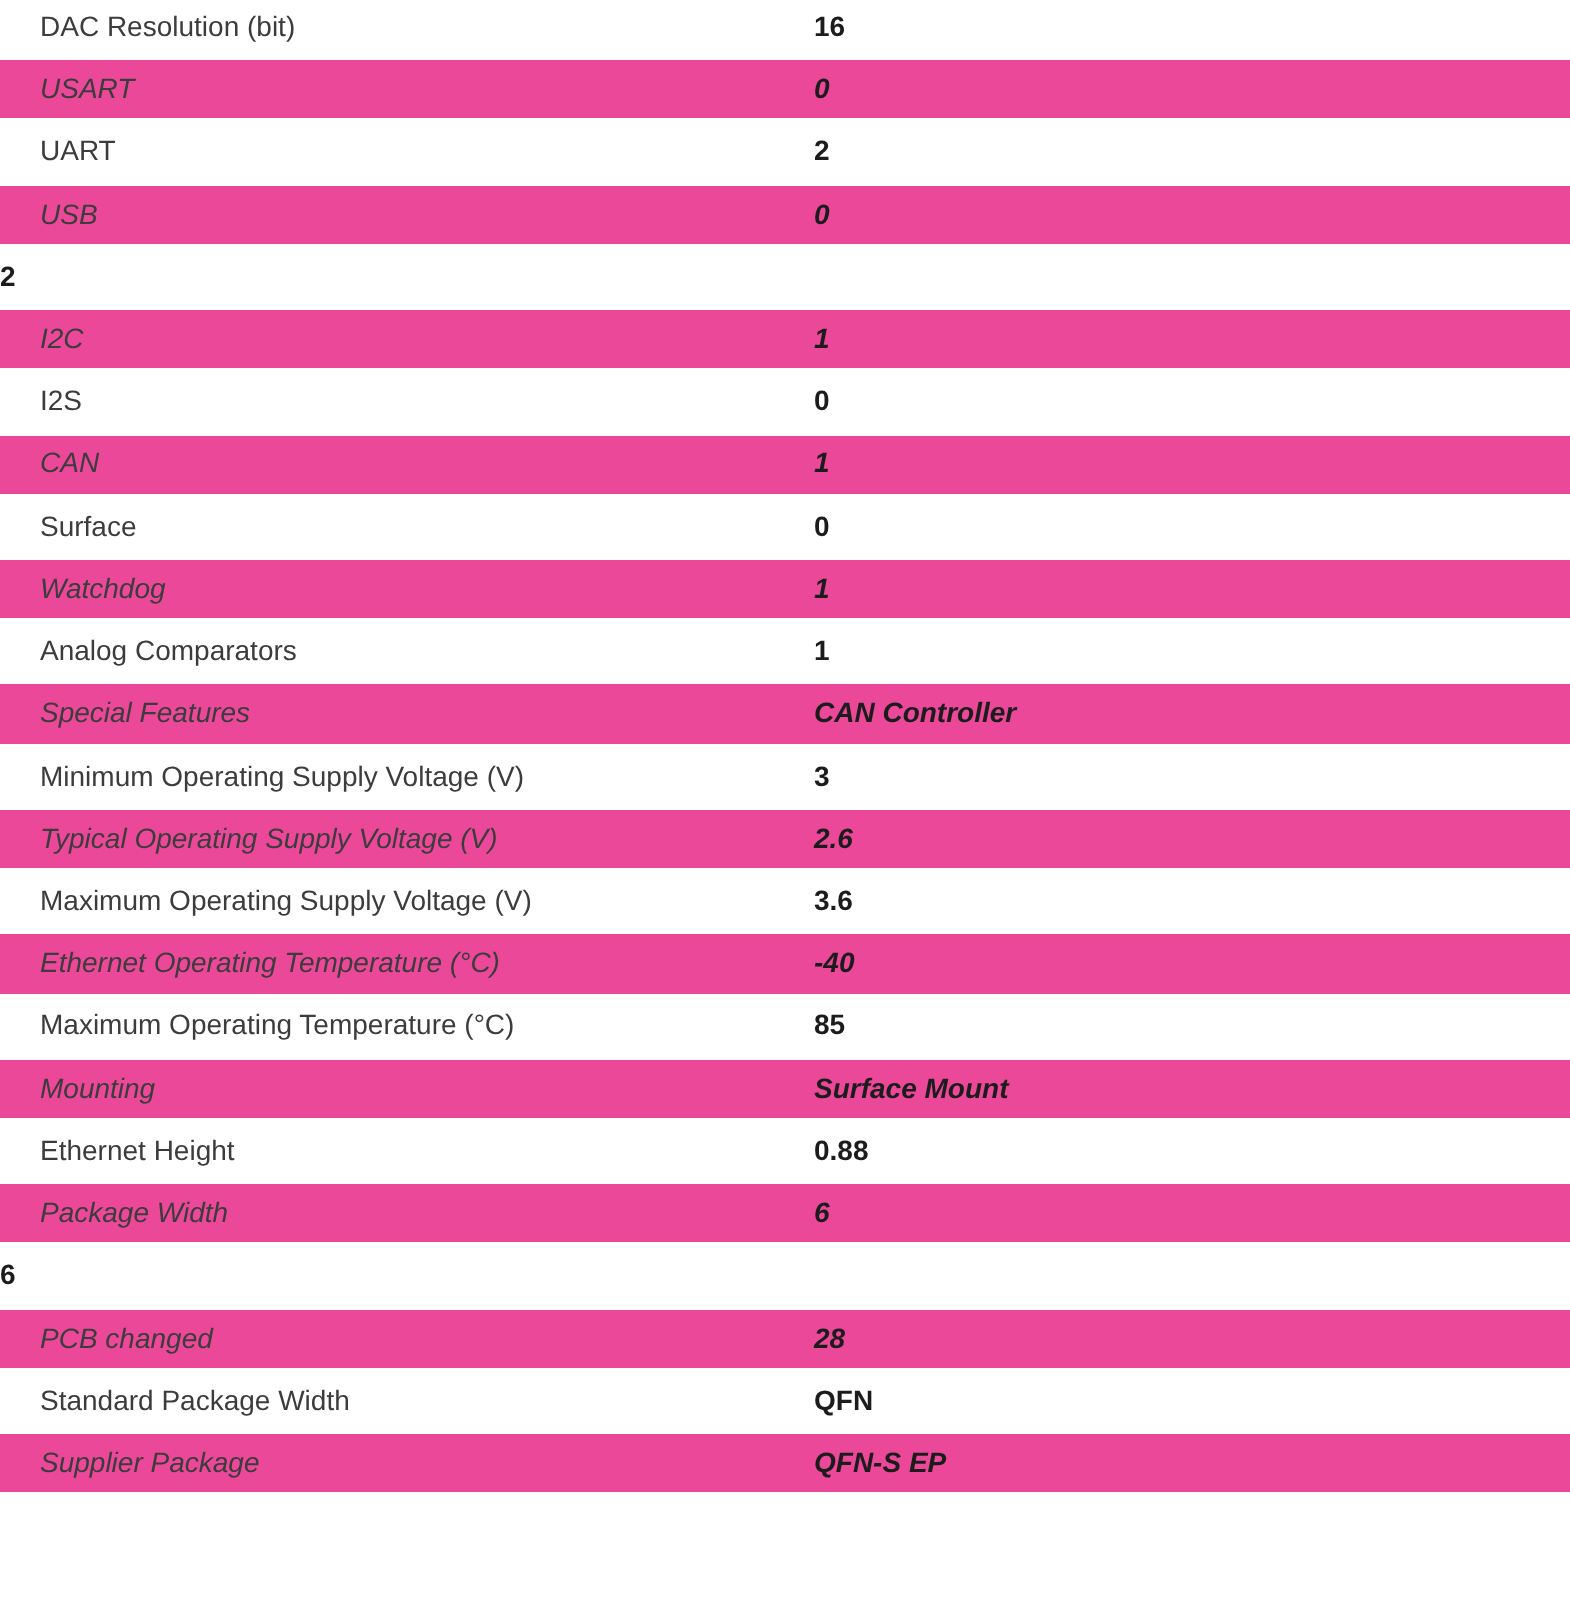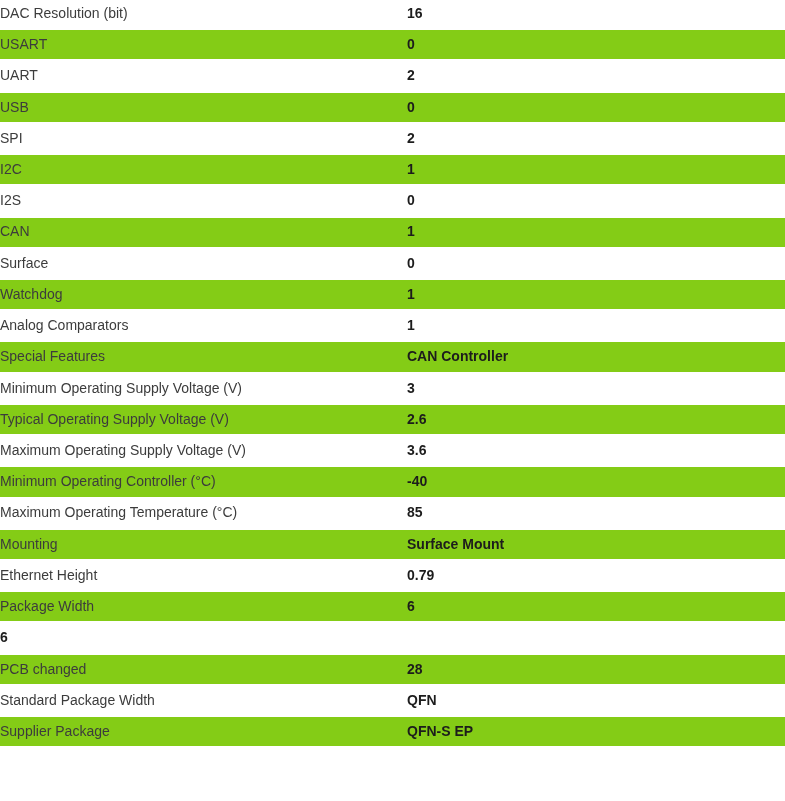--- a/index.html
+++ b/index.html
@@ -15,31 +15,33 @@
     width: 785px;
     margin-top: -2px;
   }
   .row {
     display: flex;
     align-items: center;
     height: 31.23px;
     background: #ffffff;
   }
   .row.alt {
-    background: #84cc16;
+    background: #ec4899;
     box-shadow: inset 0 1px 0 0 #ffffff, inset 0 -1px 0 0 #ffffff;
+    font-style: italic;
   }
   .cell {
     font-size: 14px;
     line-height: 1.1;
     white-space: nowrap;
   }
   .label {
     width: 407px;
     flex: 0 0 407px;
+    padding-left: 20px;
     color: #3c3c3c;
     font-weight: 400;
   }
   .value {
     flex: 1;
     color: #1c1c1c;
     font-weight: 700;
   }
 </style>
 </head>
@@ -56,21 +58,20 @@
   </div>
   <div class="row">
     <div class="cell label">UART</div>
     <div class="cell value">2</div>
   </div>
   <div class="row alt">
     <div class="cell label">USB</div>
     <div class="cell value">0</div>
   </div>
   <div class="row">
-    <div class="cell label">SPI</div>
     <div class="cell value">2</div>
   </div>
   <div class="row alt">
     <div class="cell label">I2C</div>
     <div class="cell value">1</div>
   </div>
   <div class="row">
     <div class="cell label">I2S</div>
     <div class="cell value">0</div>
   </div>
@@ -100,34 +101,34 @@
   </div>
   <div class="row alt">
     <div class="cell label">Typical Operating Supply Voltage (V)</div>
     <div class="cell value">2.6</div>
   </div>
   <div class="row">
     <div class="cell label">Maximum Operating Supply Voltage (V)</div>
     <div class="cell value">3.6</div>
   </div>
   <div class="row alt">
-    <div class="cell label">Minimum Operating Controller (°C)</div>
+    <div class="cell label">Ethernet Operating Temperature (°C)</div>
     <div class="cell value">-40</div>
   </div>
   <div class="row">
     <div class="cell label">Maximum Operating Temperature (°C)</div>
     <div class="cell value">85</div>
   </div>
   <div class="row alt">
     <div class="cell label">Mounting</div>
     <div class="cell value">Surface Mount</div>
   </div>
   <div class="row">
     <div class="cell label">Ethernet Height</div>
-    <div class="cell value">0.79</div>
+    <div class="cell value">0.88</div>
   </div>
   <div class="row alt">
     <div class="cell label">Package Width</div>
     <div class="cell value">6</div>
   </div>
   <div class="row">
     <div class="cell value">6</div>
   </div>
   <div class="row alt">
     <div class="cell label">PCB changed</div>

